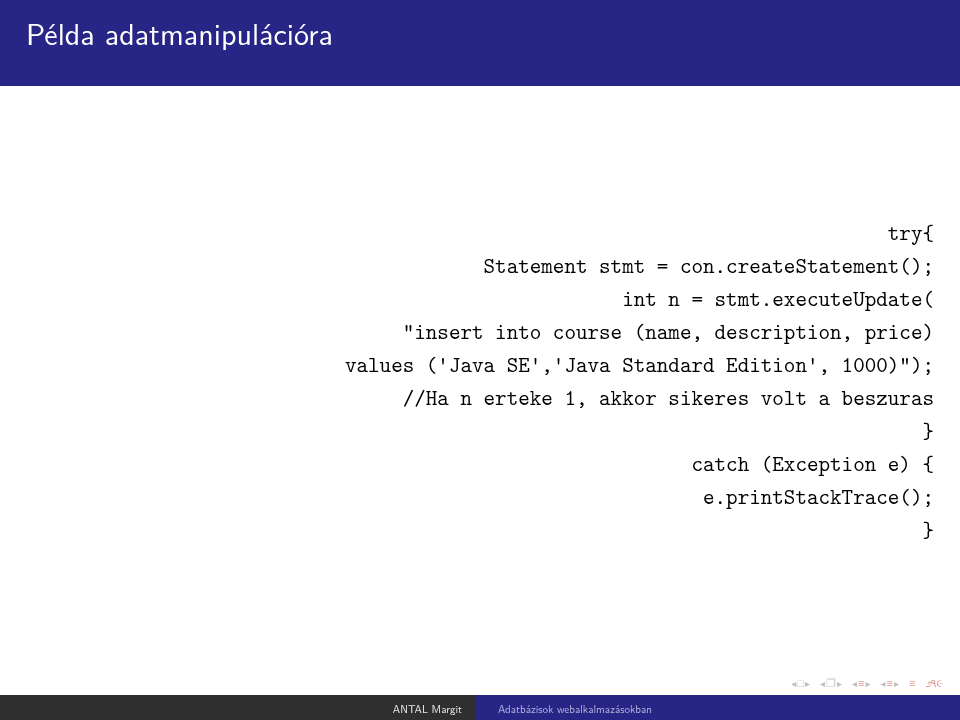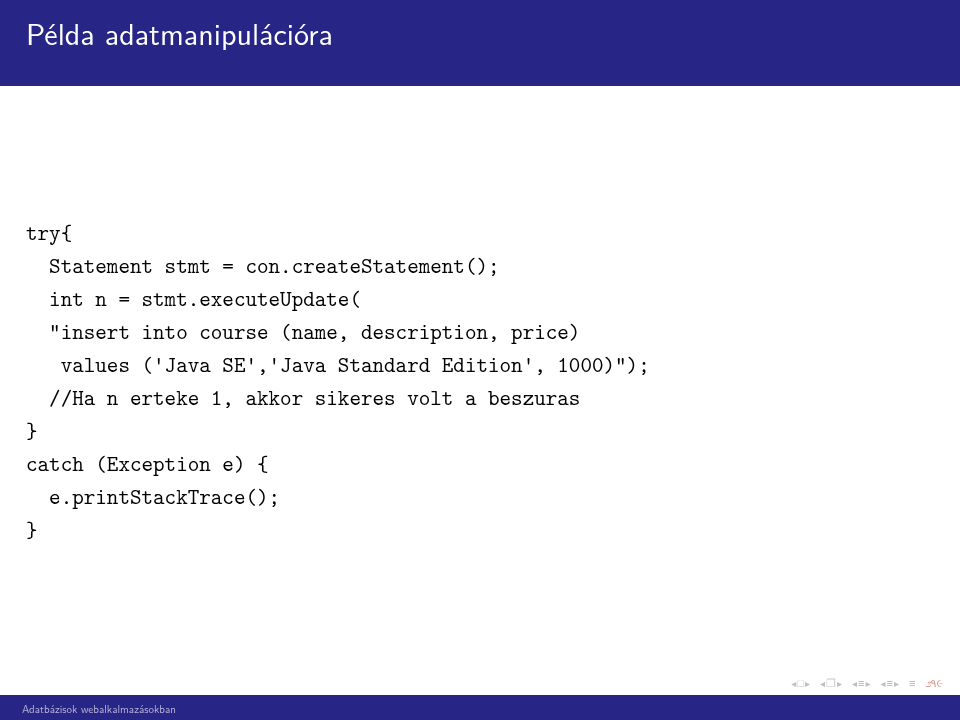--- a/index.html
+++ b/index.html
@@ -1,18 +1,18 @@
 <!DOCTYPE html>
 <html><head>
   <meta charset="utf-8">
   <style>
     * { margin: 0; padding: 0; box-sizing: border-box; }
     body { width: 960px; height: 720px; background: #fff; font-family: "Latin Modern Sans", "Helvetica Neue", Arial, sans-serif; position: relative; overflow: hidden; }
     .title-bar { background: #272586; color: #fff; padding: 10px 26px 32px 26px; font-size: 30px; font-weight: 400; }
-    .content { padding: 130px 40px 0 26px; }
+    .content { padding: 130px 26px 0 26px; text-align: right; }
     .code { font-family: "Latin Modern Mono", "Courier New", monospace; font-size: 22px; line-height: 1.5; color: #000; white-space: pre; }
     .footer { position: absolute; bottom: 0; left: 0; right: 0; height: 25px; display: flex; font-size: 11px; }
     .footer-left { background: #2f2f2f; color: #e8e8e8; flex: 1; display: flex; align-items: center; justify-content: flex-end; padding-right: 14px; }
     .footer-right { background: #272586; color: #b5b3da; flex: 1; display: flex; align-items: center; padding-left: 22px; }
     .nav-icons { position: absolute; bottom: 30px; right: 18px; display: flex; align-items: center; gap: 10px; font-size: 11px; color: #bfbfbf; }
     .nav-group { display: flex; align-items: center; gap: 1px; }
     .nav-arrow { color: #bfbfbf; font-size: 10px; }
     .nav-sym { color: #c8c8c8; }
     .nav-lines { color: #d79a8e; }
     .nav-epsilon { color: #d79a8e; letter-spacing: -1px; }
@@ -56,16 +56,19 @@
   <span class="nav-group">
     <span class="nav-arrow">◂</span>
     <span class="nav-lines">≡</span>
     <span class="nav-arrow">▸</span>
   </span>
   <span class="nav-lines">≡</span>
   <span class="nav-epsilon">೨۹૯</span>
 </div>
 
 <div class="footer">
+  <div class="footer-left">
+    <span>ANTAL Margit</span>
+  </div>
   <div class="footer-right">
     <span>Adatbázisok webalkalmazásokban</span>
   </div>
 </div>
 
 </body></html>

